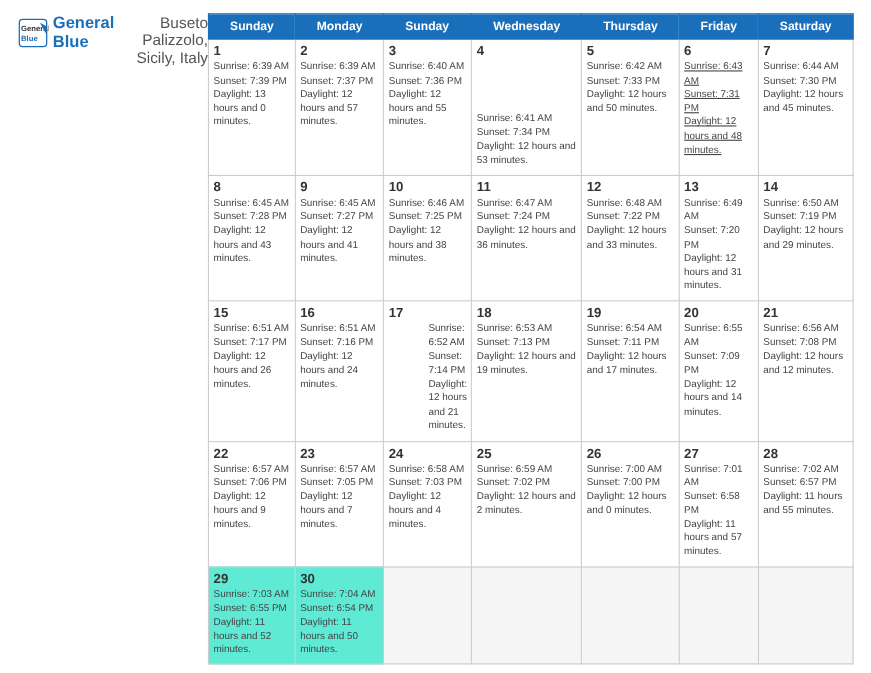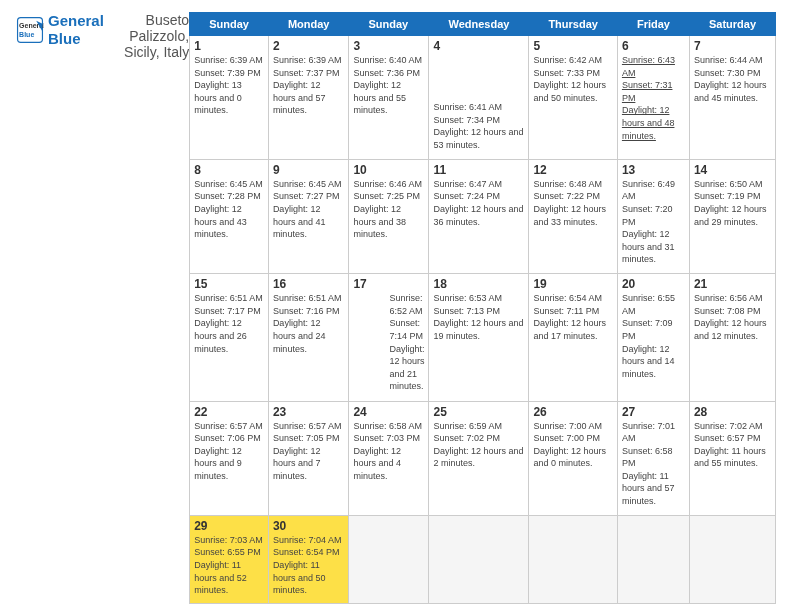--- a/index.html
+++ b/index.html
@@ -69,21 +69,21 @@
       border: 1px solid #1a6fbb;
     }
     .calendar-table td {
       vertical-align: top;
       border: 1px solid #ccc;
       padding: 3px 4px;
       width: 113px;
       background: #fff;
     }
     .calendar-table tr:last-child td {
-      background: #fde047;
+      background: #5eead4;
     }
     .day-number {
       font-size: 12px;
       font-weight: bold;
       color: #333;
       display: block;
       margin-bottom: 1px;
     }
     .day-info {
       color: #444;

